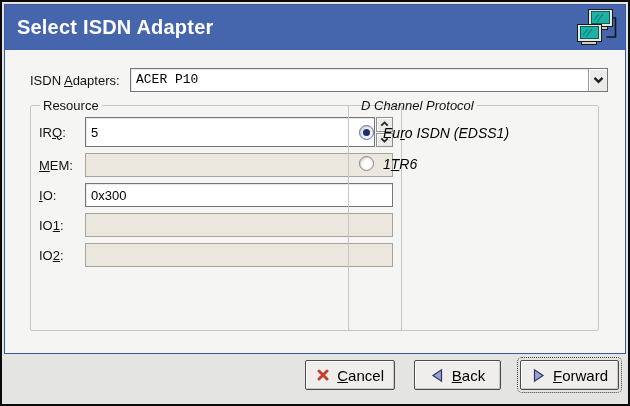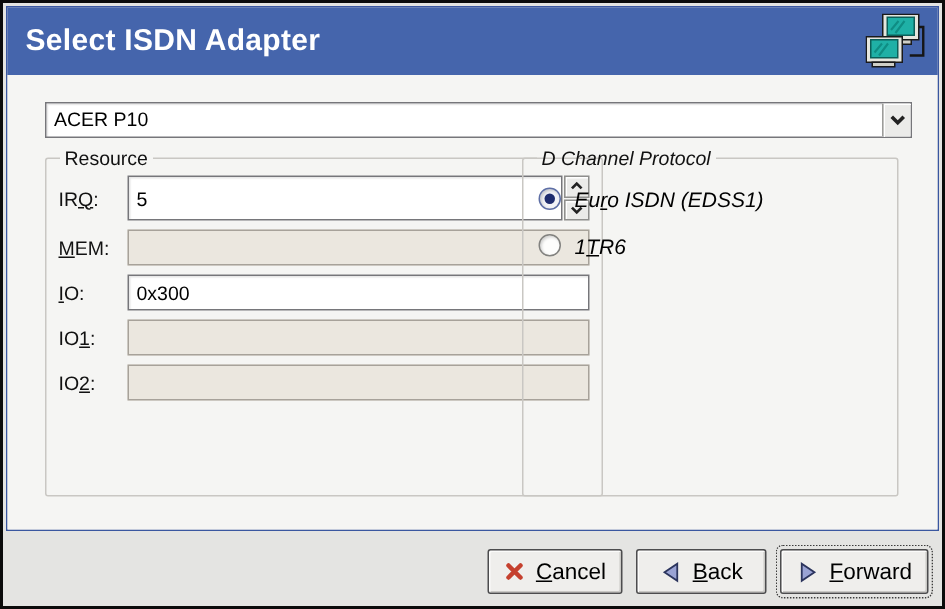--- a/index.html
+++ b/index.html
@@ -19,21 +19,21 @@
   .hicon{display:flex;align-items:center;}
 
   .content{flex:1;position:relative;background:var(--content_bg,#f5f5f3);}
 
   .adapter-row{position:absolute;top:18px;left:25px;right:17px;height:24px;display:flex;align-items:center;}
   .flabel{font-size:13px;color:#111;}
   .adapter-label{width:100px;flex:none;}
 
   .combo{flex:1;height:24px;box-sizing:border-box;border:1px solid var(--field_border,#76767a);
     background:#fff;display:flex;align-items:stretch;box-shadow:inset 1px 1px 1px rgba(0,0,0,.10);}
-  .combo-entry{flex:1;font-size:13px;padding:3px 5px;white-space:nowrap;overflow:hidden;}
+  .combo-entry{flex:1;font-size:13px;padding:3px 5px;white-space:nowrap;overflow:hidden;font-family:Liberation Mono, monospace;}
   .combo-btn{width:18px;background:#ebebe9;border-left:1px solid #9c9c9a;
     display:flex;align-items:center;justify-content:center;box-shadow:inset 1px 1px 0 #fff;}
 
   fieldset.fs{position:absolute;box-sizing:border-box;border:1px solid #c9c7c3;border-radius:2px;
     margin:0;padding:4px 8px 0 8px;background:transparent;}
   .fs legend{font-size:13px;padding:0 3px;margin-left:1px;color:#111;}
   .fs-resource{left:25px;top:48px;width:372px;bottom:22px;}
   .fs-proto{left:343px;top:48px;right:26px;bottom:22px;padding:6px 10px 0 10px;font-style:italic;}
 
   .frow{display:flex;align-items:center;margin:0 0 6px 0;}
@@ -49,22 +49,22 @@
     justify-content:center;box-shadow:inset 1px 1px 0 #fff;}
 
   .opt{display:flex;gap:9px;margin:8px 0 13px 2px;height:18px;}
   .radio{width:15px;height:15px;box-sizing:border-box;border:1px solid #82827f;border-radius:50%;
     background:#fdfdfc;flex:none;display:flex;align-items:center;justify-content:center;
     box-shadow:inset 1px 1px 2px rgba(0,0,0,.18);}
   .radio.checked{border-color:#5d6ea5;background:#f2f3f7;}
   .radio.checked::after{content:"";width:7px;height:7px;border-radius:50%;background:var(--radio_dot,#1f2d6e);}
   .olabel{font-size:14px;color:#000;}
 
-  .button-bar{flex:1;display:flex;align-items:center;justify-content:flex-end;
-    gap:9px;padding:6px 7px 0 0;}
+  .button-bar{flex:1;display:flex;justify-content:flex-end;
+    gap:19px;padding:6px 7px 0 0;}
   .btn{height:30px;min-width:87px;box-sizing:border-box;display:flex;align-items:center;
     justify-content:center;gap:7px;background:#efeeec;border:1px solid #4c4c4e;border-radius:2px;
     font-family:inherit;font-size:15px;color:#000;padding:0 10px;
     box-shadow:inset 1px 1px 0 #fbfbfa, inset -1px -1px 0 #c9c8c5;}
   .btn.default{outline:1px dotted #3c3c3c;outline-offset:2px;}
   .bicon{display:flex;align-items:center;}
 </style>
 </head>
 <body>
 
@@ -89,20 +89,21 @@
             <path d="M6 11 l5 -6 M9 13 l6 -8" stroke="#0f8d84" stroke-width="1.4" fill="none"></path>
             <rect x="4.5" y="17.5" width="15" height="3" fill="#cfcfc7" stroke="#1a1a1a"></rect>
           </g>
         </svg>
       </span>
     </div>
 
     <div class="content">
 
       <div class="adapter-row">
+        <label class="flabel adapter-label">ISDN <u>A</u>dapters:</label>
         <div class="combo">
           <div class="combo-entry">ACER P10</div>
           <div class="combo-btn">
             <svg width="11" height="8" viewBox="0 0 11 8">
                 <path d="M1.5 1.8 L5.5 5.8 L9.5 1.8" stroke="#222" stroke-width="2.4" fill="none"></path>
               </svg>
           </div>
         </div>
       </div>
 

